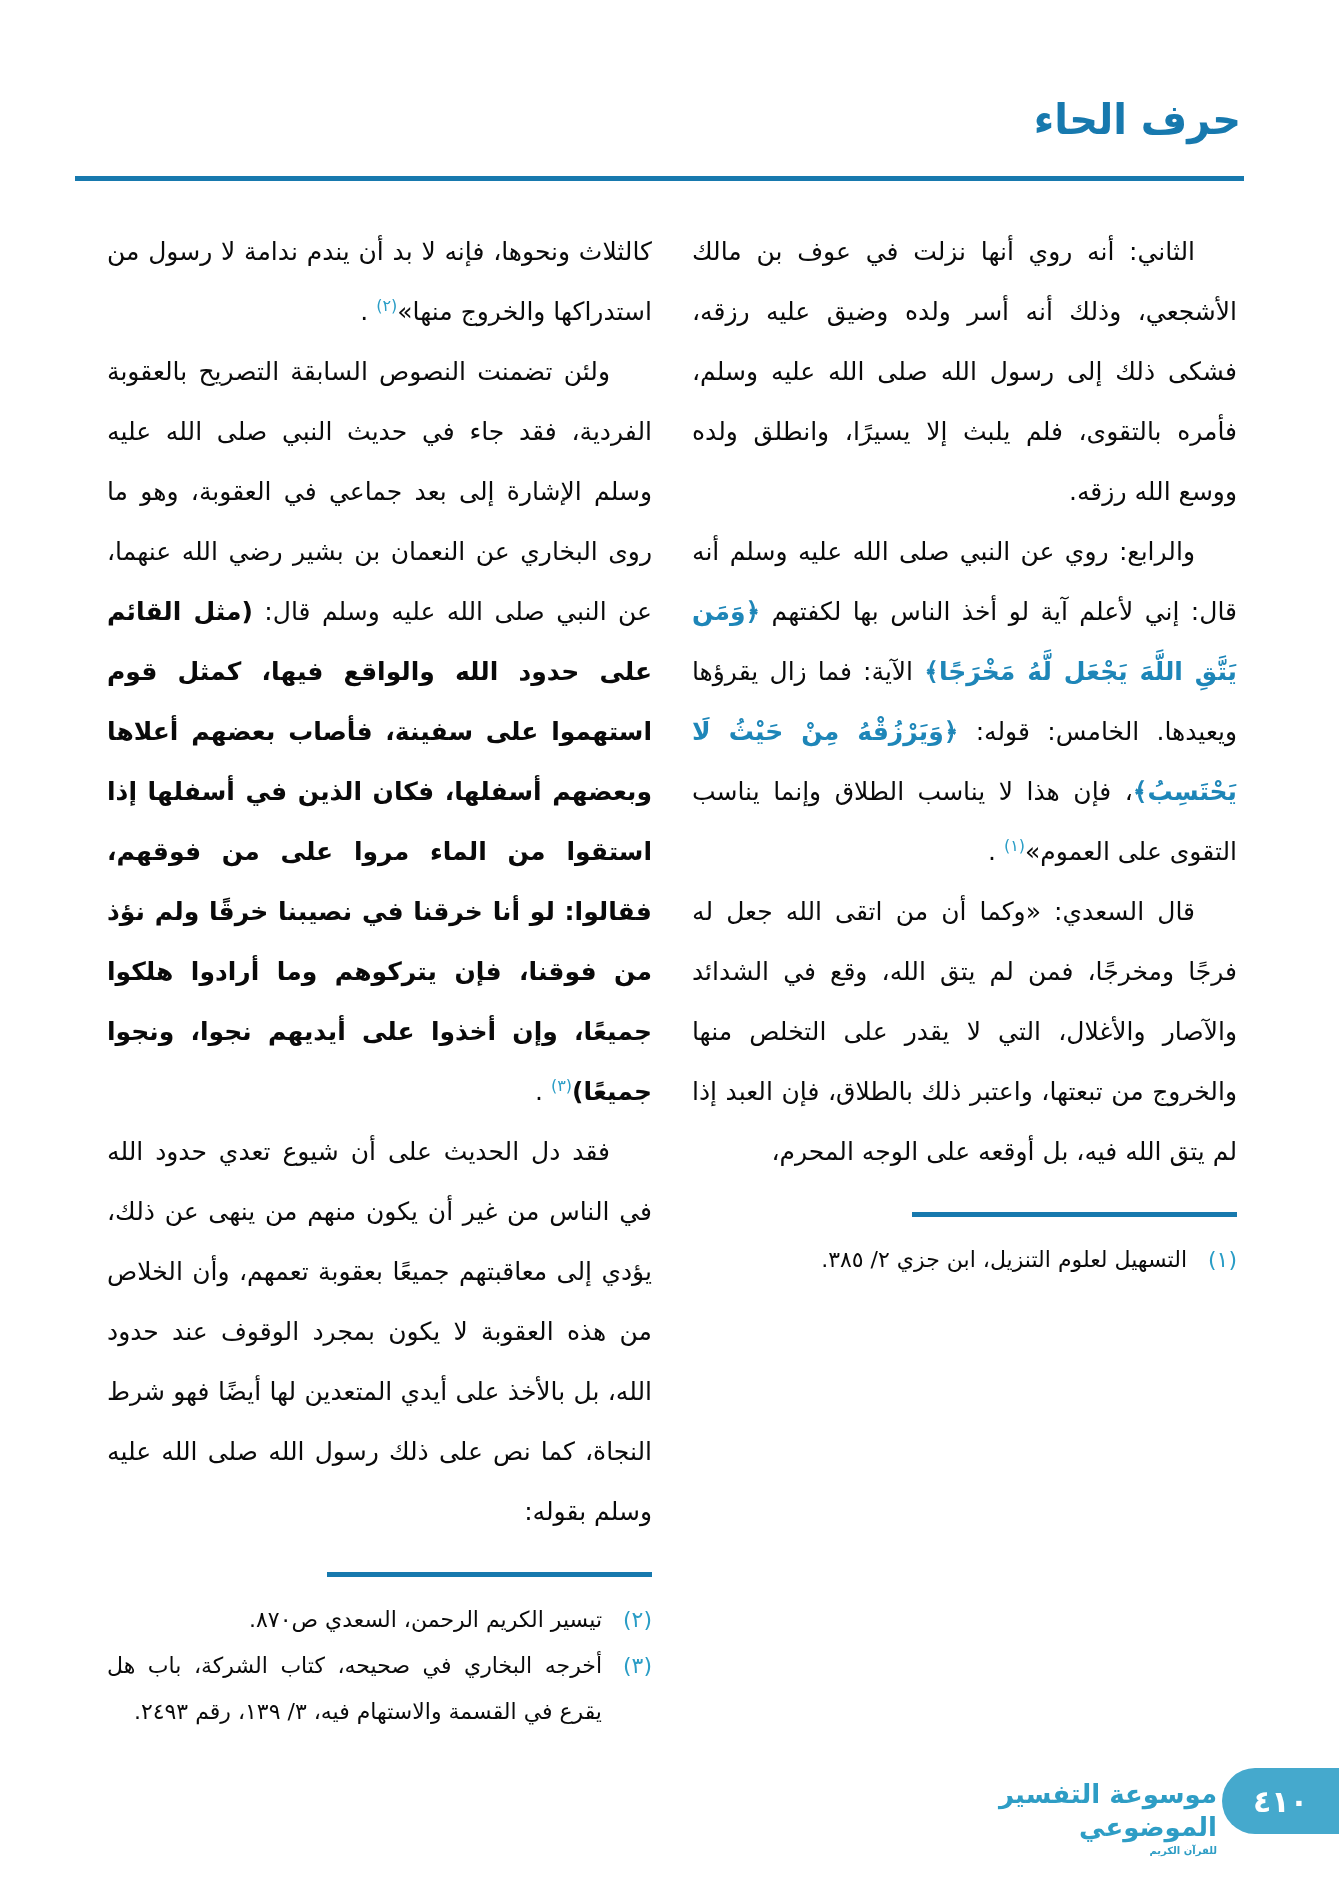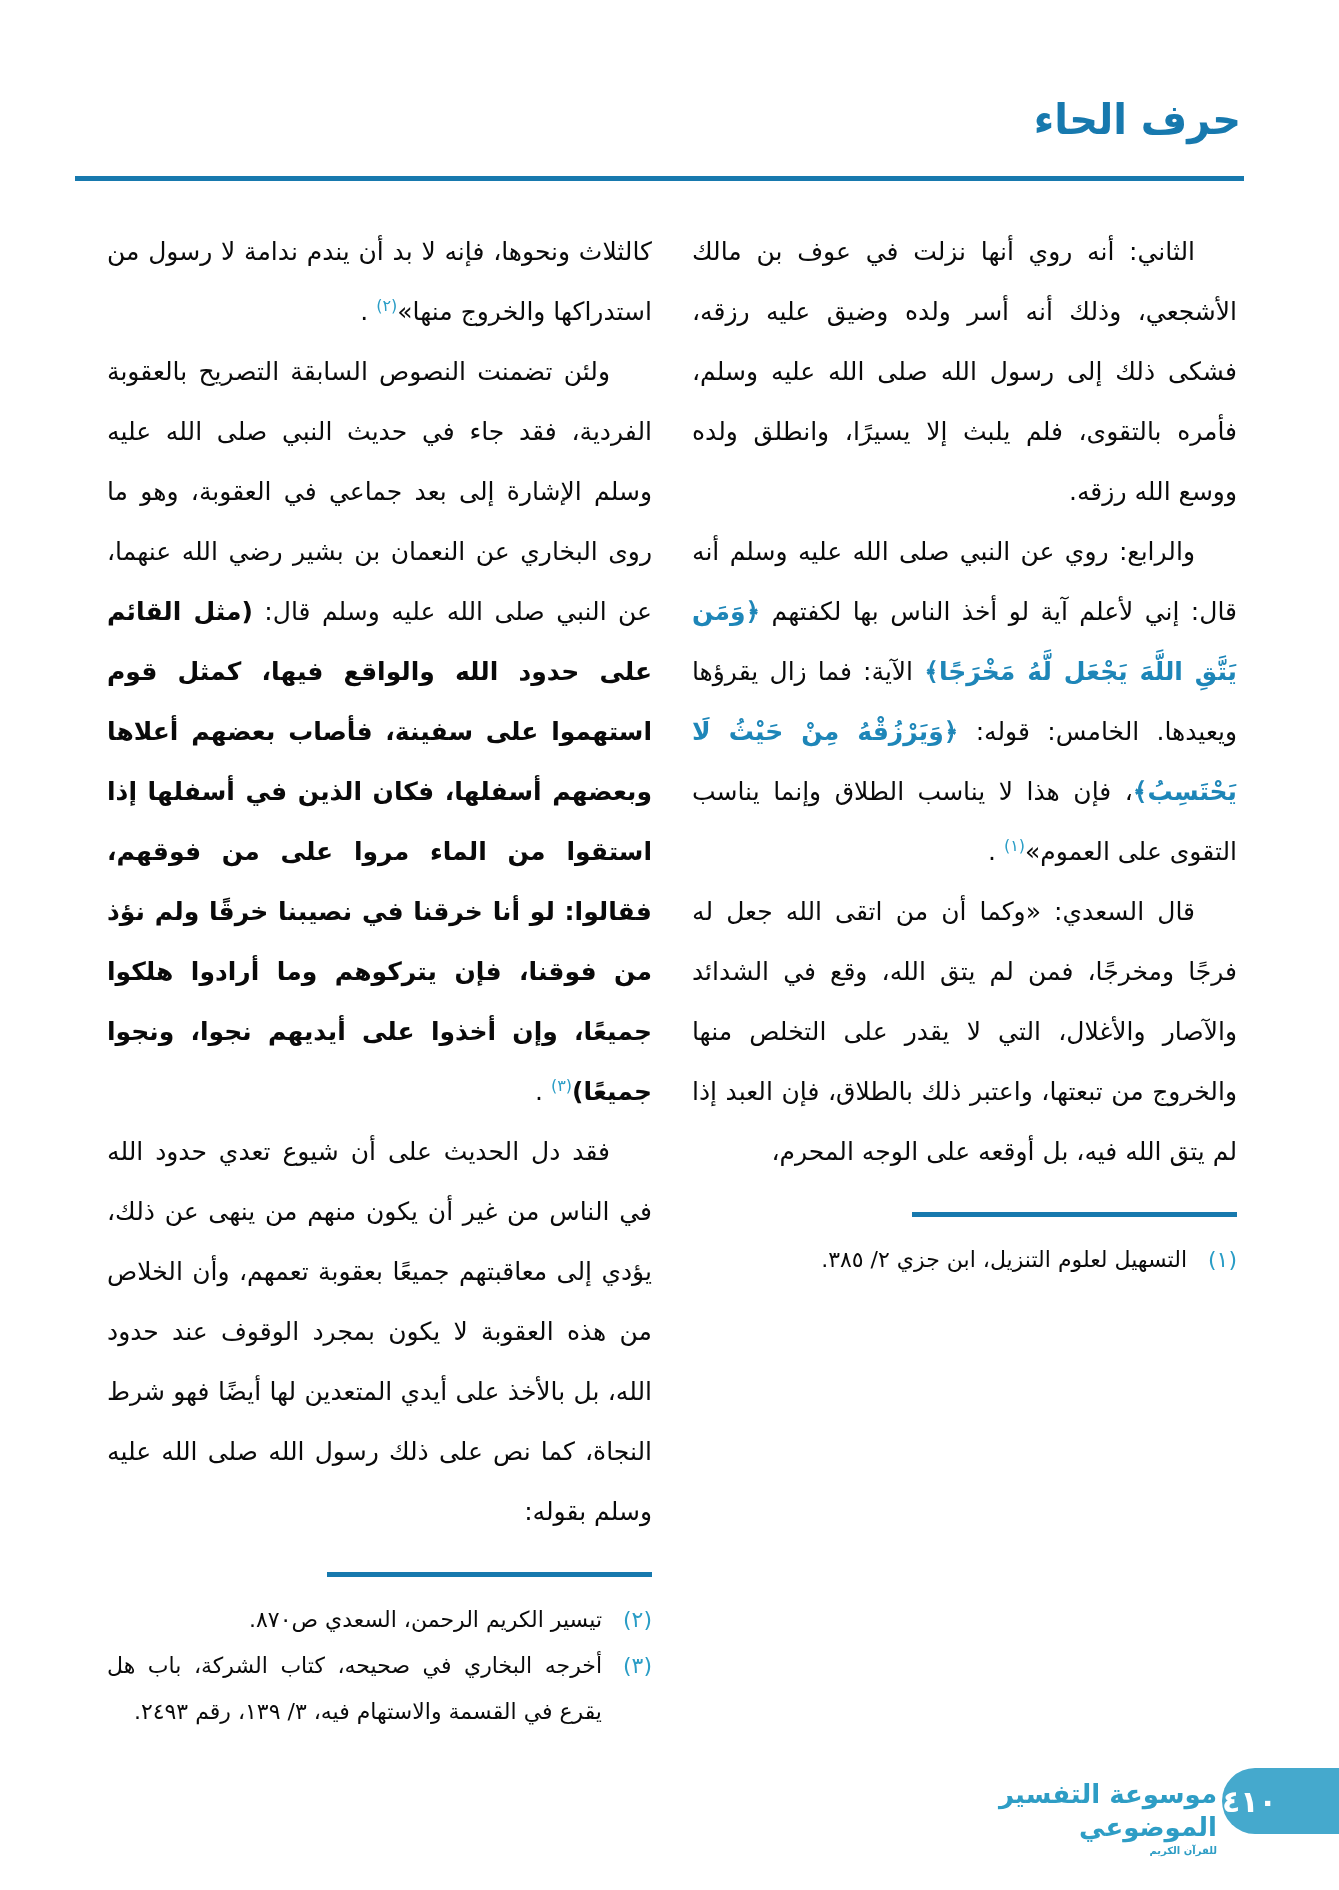--- a/index.html
+++ b/index.html
@@ -68,21 +68,21 @@
   .logo-title{
     font-size:26px;font-weight:bold;line-height:1.25;
     letter-spacing:-1px;
   }
   .logo-sub{font-size:10px;font-weight:bold;margin-top:2px;}
   .page-pill{
     position:absolute;bottom:56px;right:0;
     width:117px;height:66px;
     background:#45a9cd;
     border-radius:33px 0 0 33px;
-    display:flex;align-items:center;justify-content:flex-end;
+    display:flex;align-items:center;justify-content:center;
     color:#ffffff;font-size:30px;font-weight:bold;
   }
 </style>
 </head>
 <body>
 
 <div class="page">
 
   <div class="header-title">حرف الحاء</div>
   <div class="header-rule"></div>

